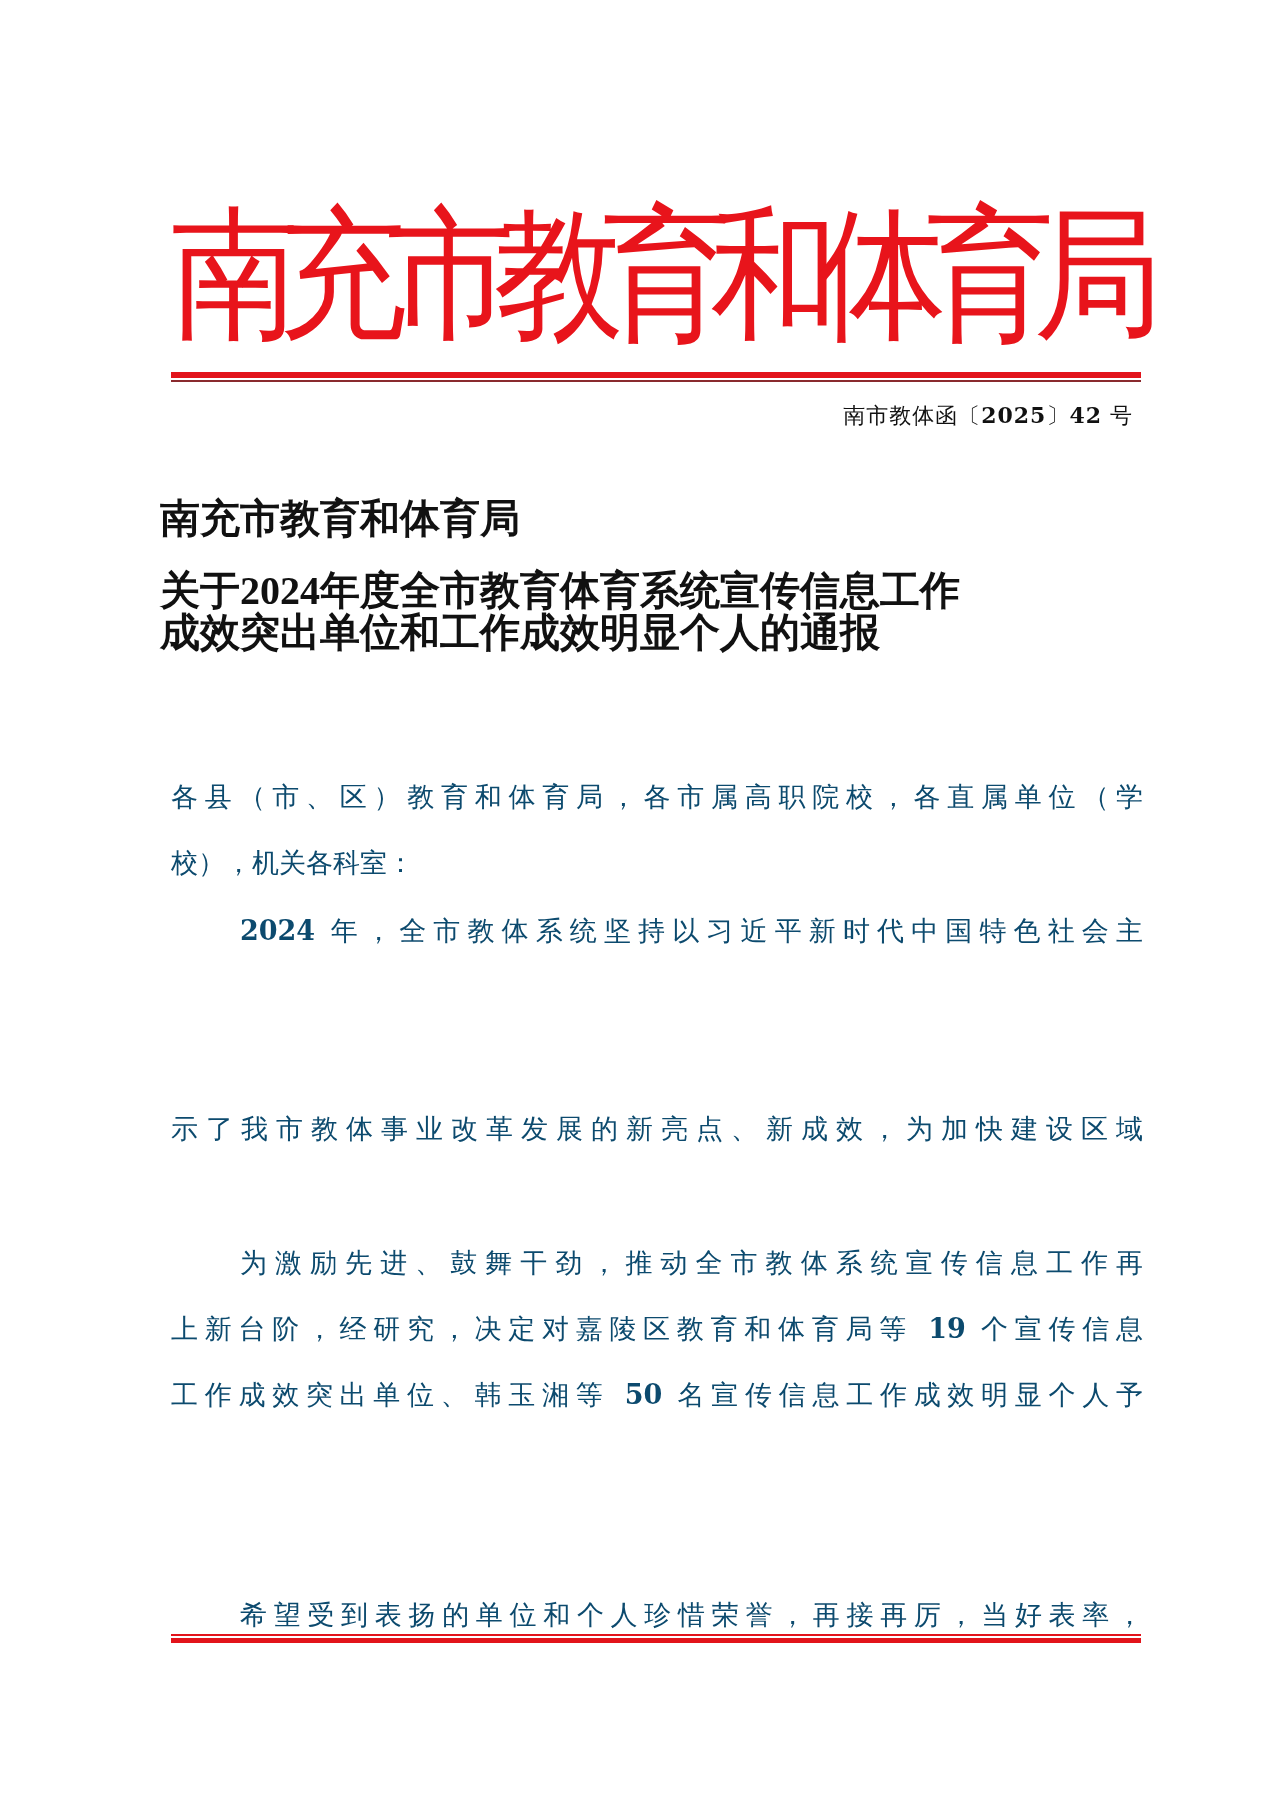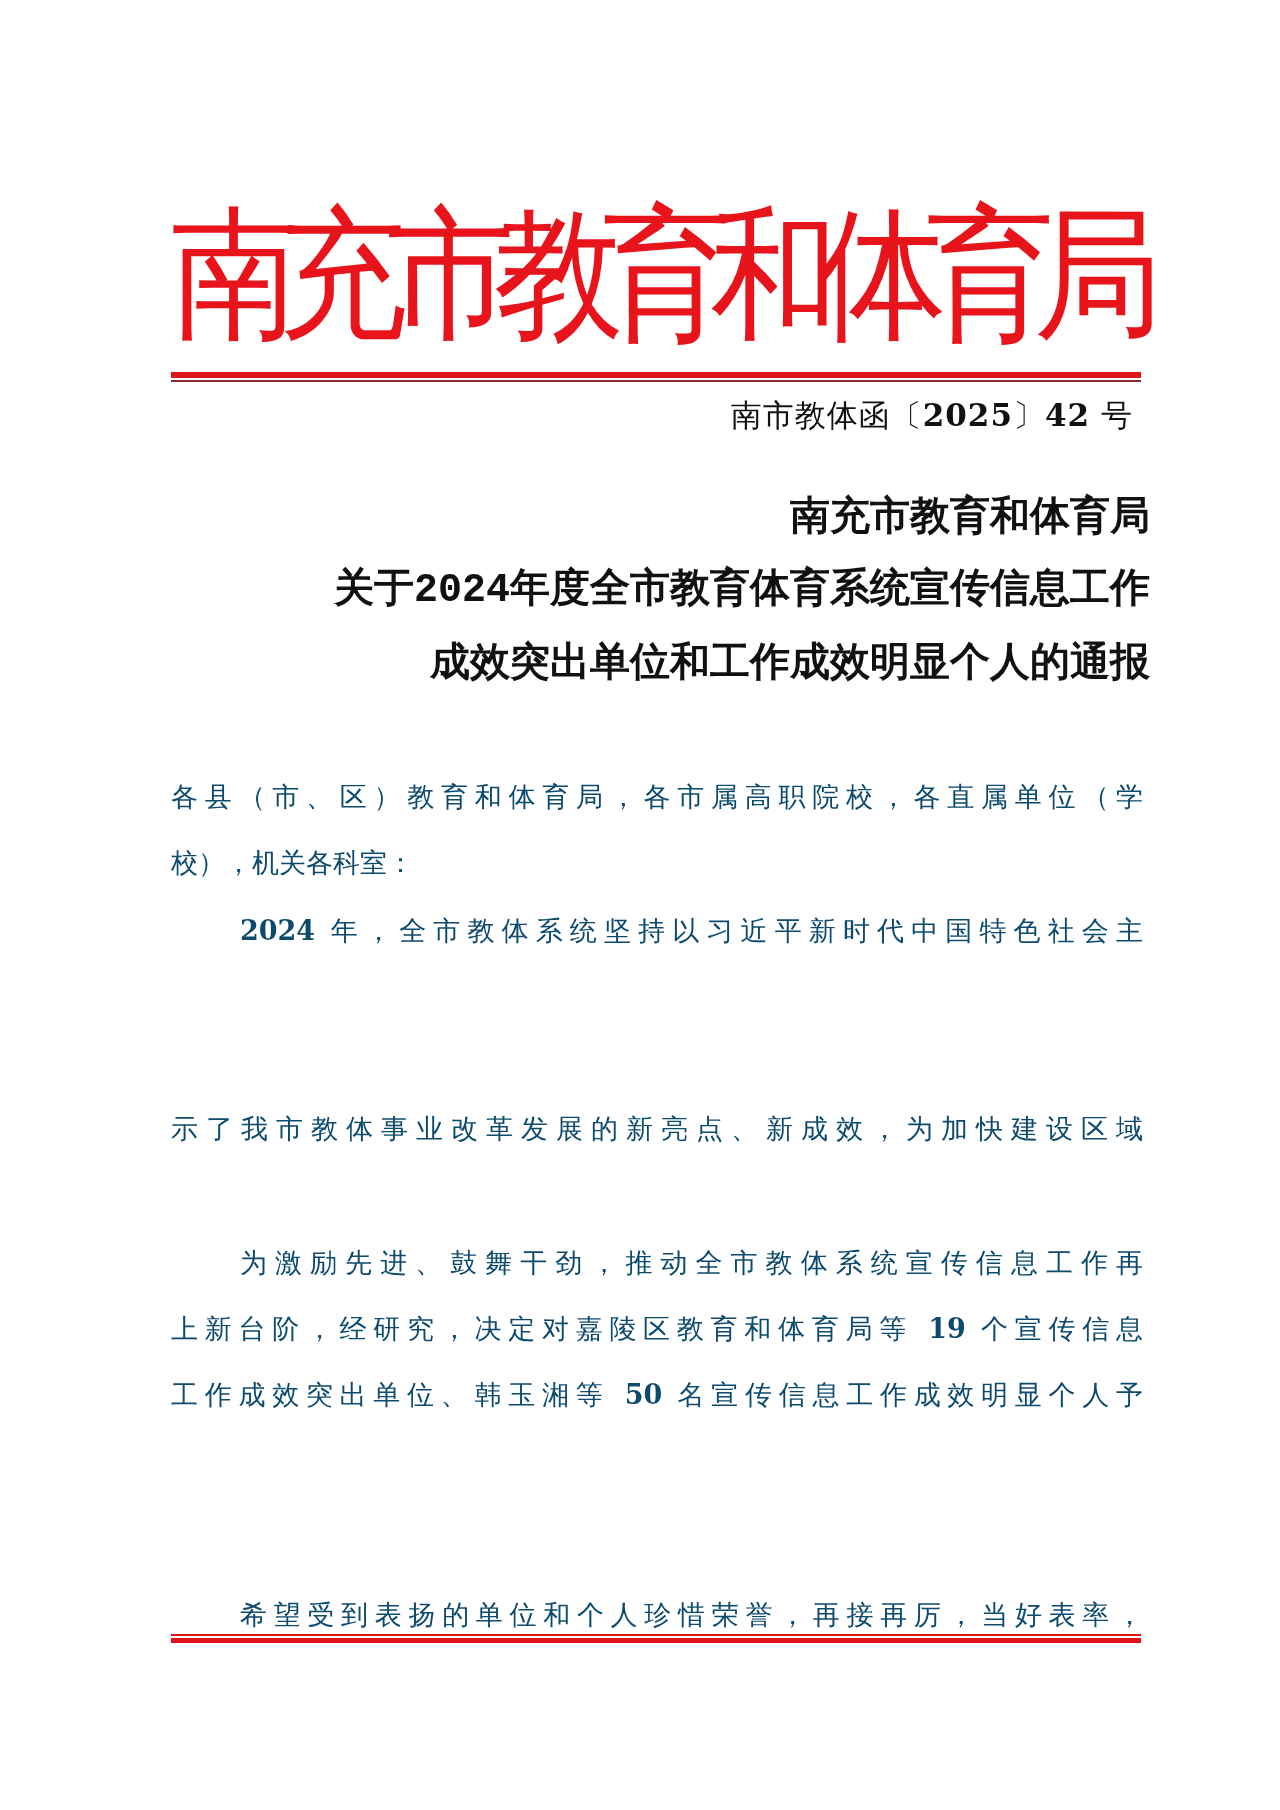--- a/index.html
+++ b/index.html
@@ -12,30 +12,30 @@
     color: #e8141b; font-family: "DejaVu Serif", serif; font-size: 128px;
     line-height: 150px; transform: scaleY(1.12); transform-origin: center;
   }
   .masthead span { display: inline-block; width: 107px; text-align: center; }
 
   .rule-top-thick { position: absolute; left: 171px; top: 372px; width: 970px; height: 6px; background: #e2141b; }
   .rule-top-thin  { position: absolute; left: 171px; top: 380px; width: 970px; height: 2px; background: #8a2a2e; }
 
   .doc-number {
     position: absolute; right: 147px; top: 395px; height: 40px;
-    font-family: "DejaVu Serif", serif; font-size: 31px; color: #111; line-height: 40px;
+    font-family: "DejaVu Serif", serif; font-size: 22px; color: #111; line-height: 40px;
     letter-spacing: 1px;
   }
   .doc-number b { font-weight: bold; }
 
-  .title { position: absolute; left: 160px; width: 990px; text-align: right;
-    font-family: Liberation Mono, monospace; font-weight: bold; color: #111; font-size: 40px; line-height: 50px; }
+  .title { position: absolute; left: 160px; width: 990px; text-align: left;
+    font-family: Liberation Serif, serif; font-weight: bold; color: #111; font-size: 40px; line-height: 50px; }
   .title.l1 { top: 494px; }
   .title.l2 { top: 566px; }
-  .title.l3 { top: 640px; }
+  .title.l3 { top: 608px; }
   .line { position: absolute; left: 171px; width: 972px; height: 40px;
     font-family: "DejaVu Serif", serif; font-size: 27px; color: #0c4a6e; line-height: 40px;
     white-space: nowrap; text-align: justify; text-align-last: justify; letter-spacing: 0px; }
   .line.indent { left: 240px; width: 903px; }
   .line.last { text-align-last: left; }
   .line b { font-weight: bold; margin-top: 6px; }
 
   .rule-bot-thin  { position: absolute; left: 171px; top: 1634px; width: 970px; height: 2px; background: #e2141b; }
   .rule-bot-thick { position: absolute; left: 171px; top: 1638px; width: 970px; height: 5px; background: #e2141b; }
 </style>

